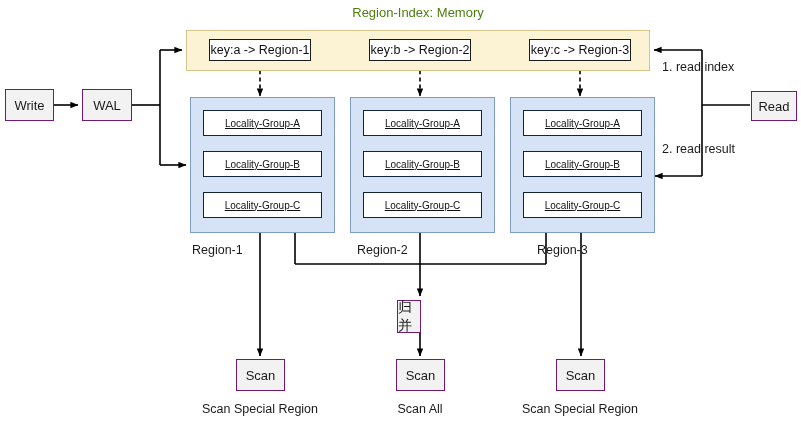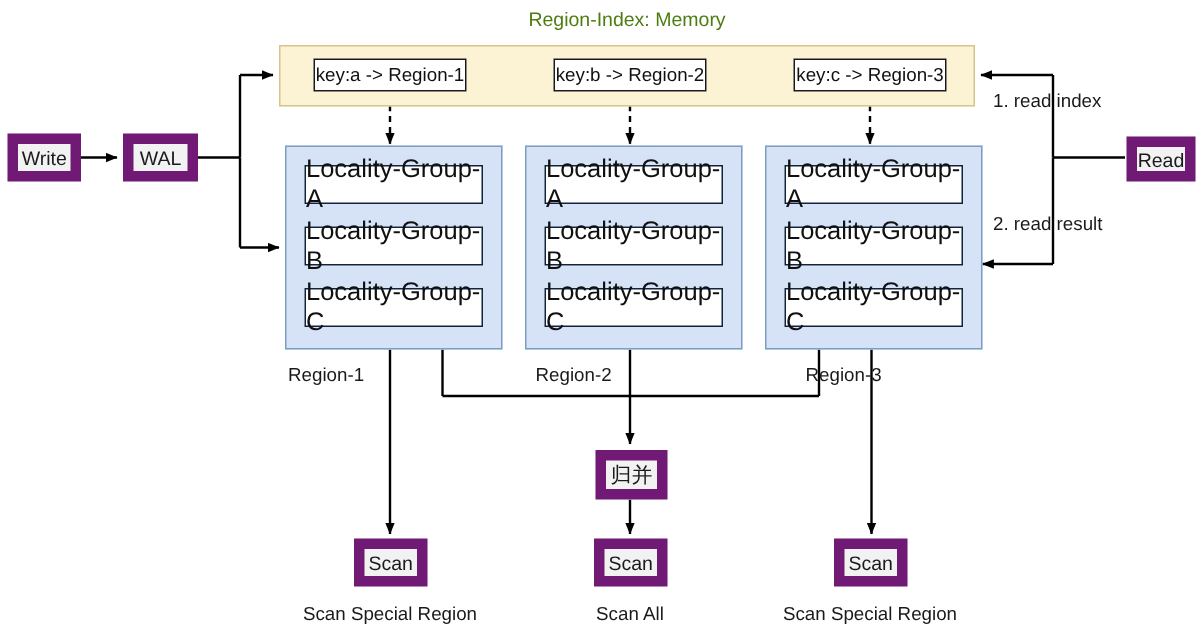--- a/index.html
+++ b/index.html
@@ -9,41 +9,41 @@
     font-family:"Liberation Sans","DejaVu Sans",sans-serif;
     color:#1a1a1a;
   }
   #canvas{position:absolute;inset:0;width:801px;height:421px;}
   svg.wires{position:absolute;left:0;top:0;width:801px;height:421px;pointer-events:none;}
 
   .node{position:absolute;box-sizing:border-box;display:flex;align-items:center;justify-content:center;text-align:left;}
 
   
   .greybox{
-    background:#f2f2f2;border:7px solid #701a75;
+    background:#f2f2f2;border:1px solid #701a75;
     font-size:13px;color:#1a1a1a;
   }
 
   
   .index-container{
     background:#fcf3d4;border:1px solid #d6c48a;
   }
   
   .keybox{
     background:#ffffff;border:1.4px solid #1a1a1a;
     font-size:12.5px;color:#101010;
   }
 
   
   .region-container{
     background:#d6e3f7;border:1px solid #7d9dc4;
   }
   .lg-box{
     background:#ffffff;border:1.4px solid #10243d;
-    font-size:17px;color:#101010;
+    font-size:10px;color:#101010;text-decoration:underline;
   }
 
   .caption{
     position:absolute;font-size:12.5px;color:#1a1a1a;
     white-space:nowrap;
   }
   .caption.center{text-align:center;}
   .title{
     position:absolute;font-size:13px;color:#4d7c0f;
     white-space:nowrap;text-align:center;
@@ -129,21 +129,21 @@
   <div class="node region-container" style="left:510px;top:97px;width:145px;height:136px;"></div>
   <div class="node lg-box" style="left:523px;top:110px;width:119px;height:26px;">Locality-Group-A</div>
   <div class="node lg-box" style="left:523px;top:151px;width:119px;height:26px;">Locality-Group-B</div>
   <div class="node lg-box" style="left:523px;top:192px;width:119px;height:26px;">Locality-Group-C</div>
   <div class="caption" style="left:517px;top:243px;margin-left:20px;">Region-3</div>
 
   <div class="node greybox" style="left:751px;top:91px;width:46px;height:30px;">Read</div>
   <div class="step-label" style="left:662px;top:60px;">1. read index</div>
   <div class="step-label" style="left:662px;top:142px;">2. read result</div>
 
-  <div class="node greybox" style="left:397px;top:300px;width:48px;height:33px;font-size:14px;">归并</div>
+  <div class="node greybox" style="left:397px;top:300px;width:24px;height:33px;font-size:14px;">归并</div>
 
   <div class="node greybox" style="left:236px;top:359px;width:49px;height:32px;">Scan</div>
   <div class="caption center" style="left:180px;top:402px;width:160px;">Scan Special Region</div>
 
   <div class="node greybox" style="left:396px;top:359px;width:49px;height:32px;">Scan</div>
   <div class="caption center" style="left:340px;top:402px;width:160px;">Scan All</div>
 
   <div class="node greybox" style="left:556px;top:359px;width:49px;height:32px;">Scan</div>
   <div class="caption center" style="left:500px;top:402px;width:160px;">Scan Special Region</div>
 

